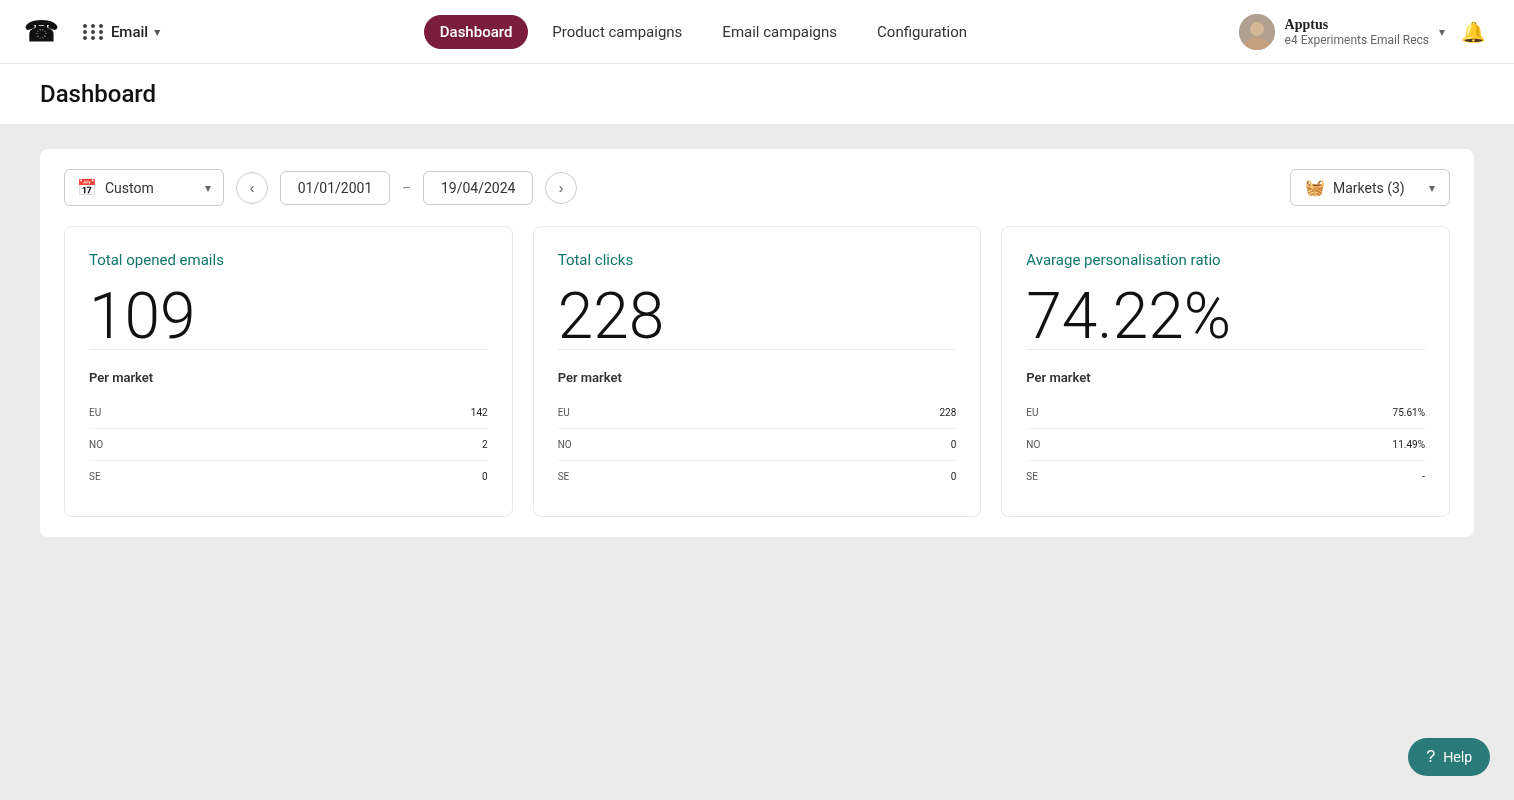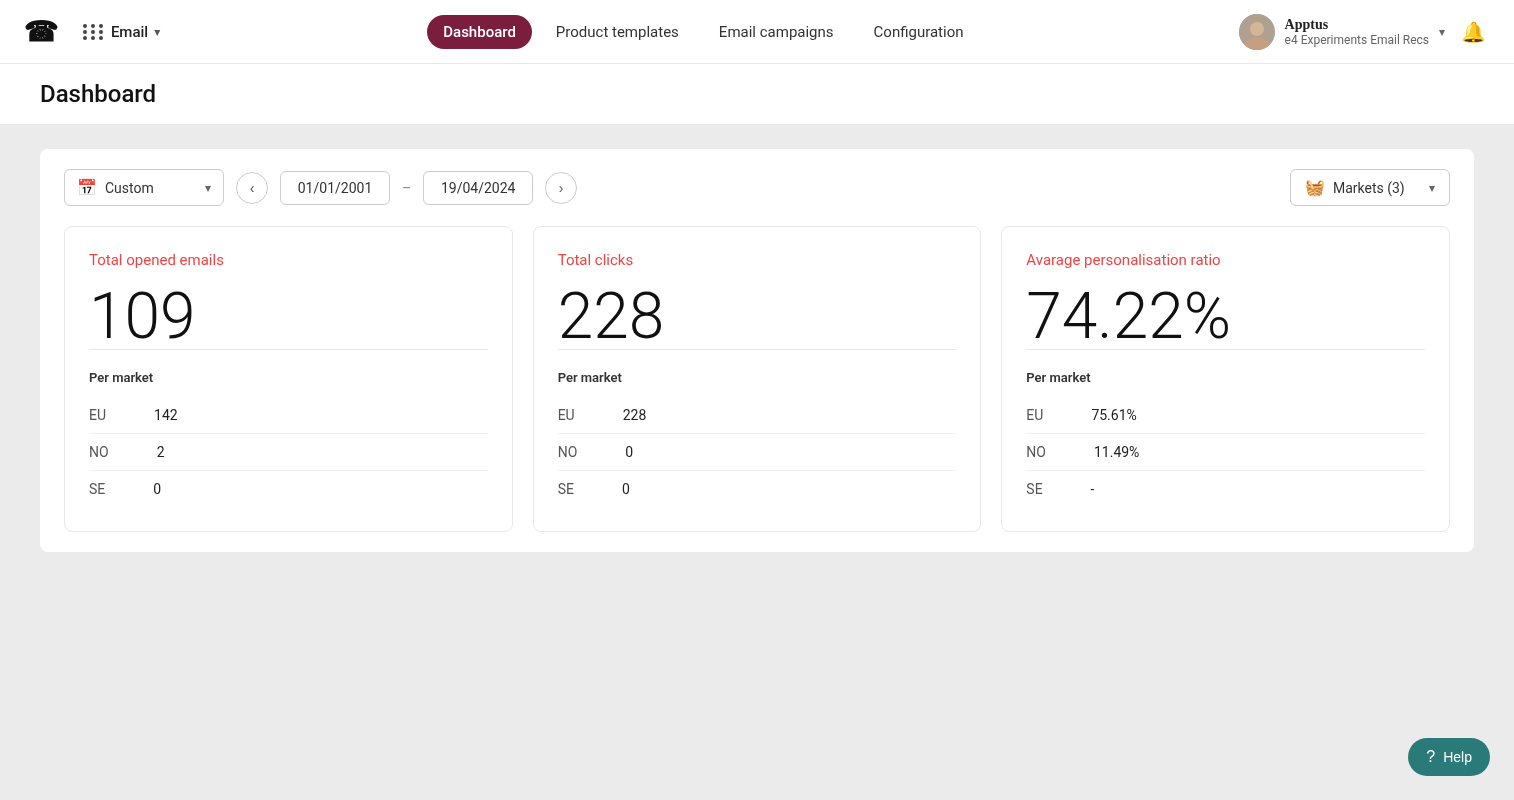--- a/index.html
+++ b/index.html
@@ -185,44 +185,45 @@
       gap: 20px;
     }
     .metric-card {
       background: #fff;
       border-radius: 8px;
       padding: 24px;
       border: 1px solid #e8e8e8;
     }
     .metric-title {
       font-size: 15px;
-      color: #ef4444;
+      color: #0f766e;
       margin-bottom: 16px;
       font-weight: 400;
     }
     .metric-value {
       font-size: 64px;
       font-weight: 300;
       color: #111;
       line-height: 1;
       margin-bottom: 20px;
       border-bottom: 1px solid #e8e8e8;
     }
     .per-market-title {
       font-size: 13px;
       font-weight: 600;
       color: #333;
       margin-bottom: 12px;
     }
     .market-row {
       display: flex;
+      justify-content: space-between;
       align-items: center;
       padding: 10px 0;
       border-bottom: 1px solid #f0f0f0;
-      font-size: 14px;
+      font-size: 10px;
       gap: 48px;
     }
     .market-row:last-child { border-bottom: none; }
     .market-name { color: #555; }
     .market-value { color: #222; font-weight: 400; }
 
     
     .help-btn {
       position: fixed;
       bottom: 24px;
@@ -262,21 +263,21 @@
       <span></span>
         <span></span>
         <span></span>
     </div>
     <span class="app-label">Email</span>
     <span class="app-dropdown">▾</span>
   </div>
 
   <nav class="header-nav">
     <div class="nav-item active">Dashboard</div>
-    <div class="nav-item">Product templates</div>
+    <div class="nav-item">Product campaigns</div>
     <div class="nav-item">Email campaigns</div>
     <div class="nav-item">Configuration</div>
   </nav>
 
   <div class="header-right">
     <div class="user-section">
       <div class="avatar">
         <svg width="36" height="36" viewBox="0 0 36 36">
           <circle cx="18" cy="18" r="18" fill="#b0a090"></circle>
           <ellipse cx="18" cy="15" rx="7" ry="7" fill="#d4b896"></ellipse>

